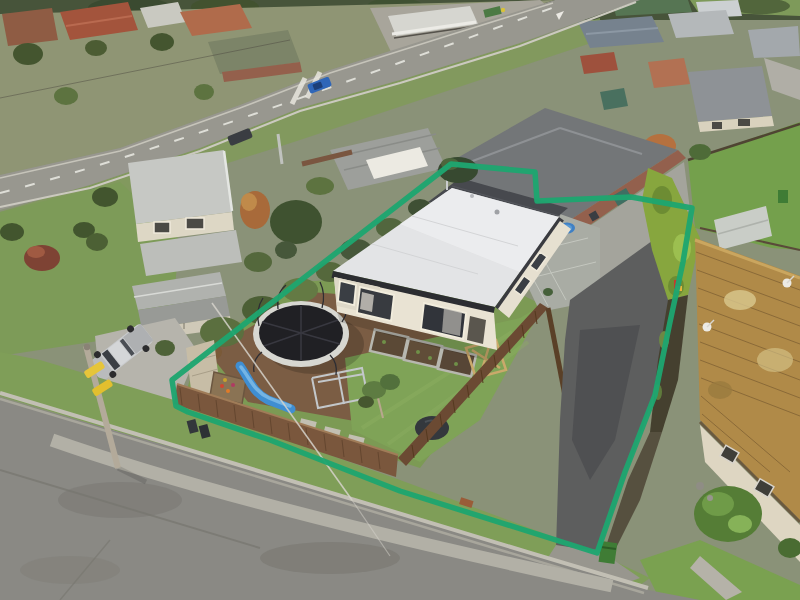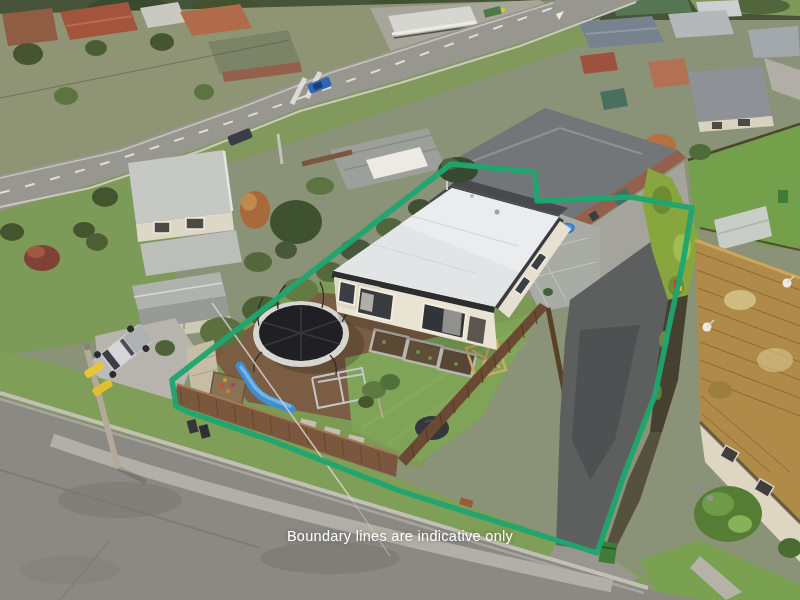--- a/index.html
+++ b/index.html
@@ -397,14 +397,13 @@
     <line x1="118" y1="468" x2="146" y2="482" stroke="#000000" stroke-width="5" opacity=".12"></line>
     <line x1="86" y1="346" x2="118" y2="468" stroke="#b3aa9a" stroke-width="6"></line>
     <circle cx="87" cy="347" r="3.2" fill="#8a8276"></circle>
     <rect x="84" y="366" width="21" height="8" rx="2" transform="rotate(-32 94 370)" fill="#e6c53a"></rect>
     <rect x="92" y="384" width="21" height="8" rx="2" transform="rotate(-32 102 388)" fill="#e2bf2e"></rect>
   </g>
 
   <polygon fill="none" stroke-linejoin="round" stroke-linecap="round" opacity=".96" points="451,164 535,172 537,201 631,197 692,208 683,262 670,322 655,395 625,472 597,553 400,491 270,440 188,412 176,406 172,380" stroke="#1ea56f" stroke-width="5.5"></polygon>
 </svg>
 
-<div id="disclaimer">Boundary lines are indicative only</div>
 </div>
 
 </body></html>

